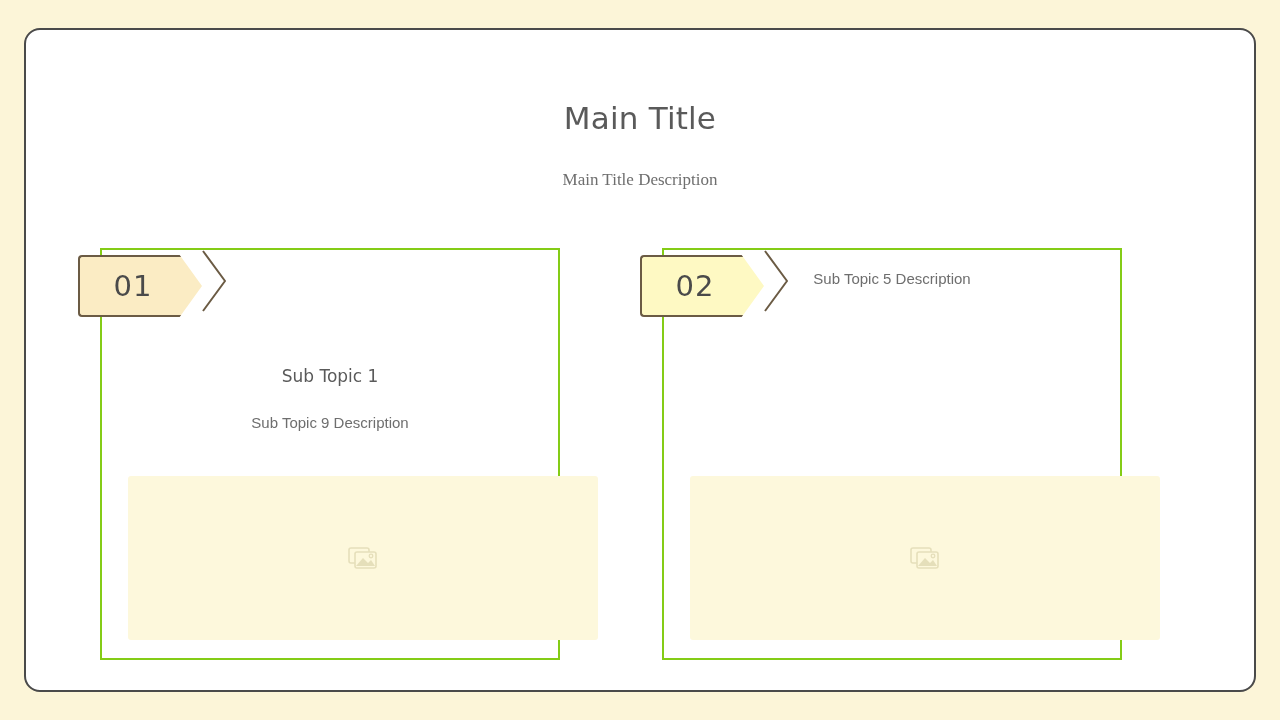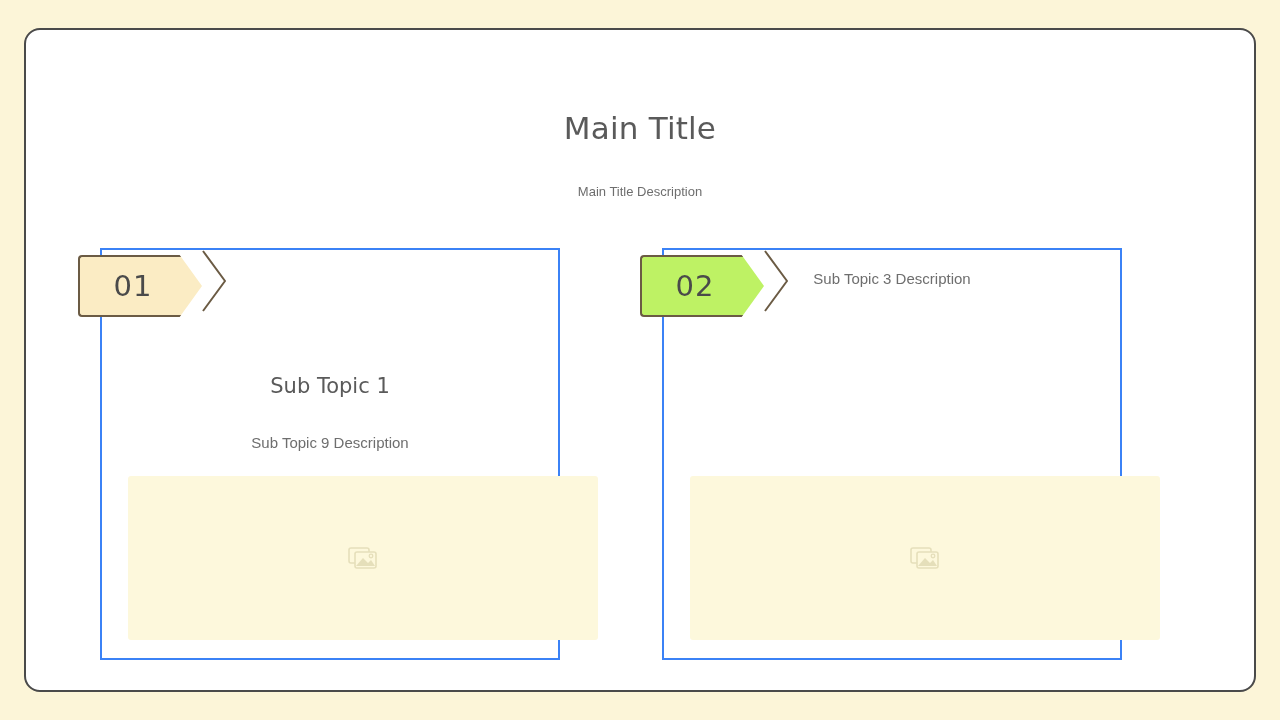--- a/index.html
+++ b/index.html
@@ -29,53 +29,53 @@
 
   
   .slide-header {
     position: absolute;
     left: 0;
     top: 0;
     width: 100%;
     text-align: center;
   }
   .main-title {
-    margin: 16px;
+    margin: 6px;
     padding-top: 64px;
     font-size: 31px;
     font-weight: 400;
     letter-spacing: 0.2px;
     color: #5a5a5a;
     font-family: "DejaVu Sans", sans-serif;
   }
   .main-desc {
     margin: 12px;
     padding-top: 22px;
-    font-size: 13px;
+    font-size: 17px;
     font-weight: 400;
     color: #6e6e6e;
-    font-family: Liberation Sans, sans-serif;
+    font-family: Liberation Serif, serif;
   }
 
   
   .cards-area {
     position: absolute;
     left: 0;
     top: 0;
     width: 100%;
     height: 100%;
   }
   .card {
     position: absolute;
     top: 218px;
     width: 460px;
     height: 412px;
     box-sizing: border-box;
     background: #ffffff;
-    border: 2px solid #3b82f6;
+    border: 2px solid #84cc16;
   }
   .card-1 { left: 74px; }
   .card-2 { left: 636px; }
 
   
   .ribbon {
     position: absolute;
     left: -24px;
     top: 5px;
     width: 124px;
@@ -84,21 +84,21 @@
     align-items: center;
     justify-content: center;
     box-sizing: border-box;
     border: 2px solid #6b5b44;
     border-right: none;
     border-radius: 4px 0 0 4px;
     clip-path: polygon(0% 0%, 82% 0%, 100% 50%, 82% 100%, 0% 100%);
     z-index: 3;
   }
   .ribbon-1 { background: #fbecc4; }
-  .ribbon-2 { background: #bef264; }
+  .ribbon-2 { background: #fef9c3; }
   .ribbon-num {
     font-size: 29px;
     font-weight: 400;
     color: #4a4a4a;
     letter-spacing: 1px;
     margin-right: 16px;
     font-family: "DejaVu Sans", sans-serif;
   }
   
   .ribbon-notch {
@@ -113,23 +113,23 @@
 
   .card-body {
     position: absolute;
     left: 0;
     top: 0;
     width: 100%;
     height: 100%;
     text-align: center;
   }
   .sub-title {
-    margin: 16px;
+    margin: 8px;
     padding-top: 108px;
-    font-size: 21px;
+    font-size: 17px;
     font-weight: 400;
     color: #5a5a5a;
     font-family: "DejaVu Sans", sans-serif;
   }
   .sub-desc {
     margin: 0;
     padding-top: 20px;
     font-size: 15px;
     font-weight: 400;
     color: #6e6e6e;
@@ -195,21 +195,21 @@
     <div class="card card-2">
 
       <div class="ribbon ribbon-2">
         <span class="ribbon-num">02</span>
       </div>
       <svg class="ribbon-notch" viewBox="0 0 124 62">
         <polyline points="101,1 123,31 101,61" fill="none" stroke="#6b5b44" stroke-width="2"></polyline>
       </svg>
 
       <div class="card-body">
-        <p class="sub-desc">Sub Topic 3 Description</p>
+        <p class="sub-desc">Sub Topic 5 Description</p>
       </div>
 
       <div class="img-placeholder">
         <span class="img-icon">
           <svg width="30" height="26" viewBox="0 0 30 26">
             <rect x="1" y="3" width="20" height="15" rx="2" fill="none" stroke="#cfc79a" stroke-width="1.6"></rect>
             <rect x="7" y="7" width="21" height="16" rx="2" fill="#fdf8dc" stroke="#cfc79a" stroke-width="1.6"></rect>
             <path d="M8 21 L15 13 L20 18 L23 15 L27 21 Z" fill="#cfc79a"></path>
             <circle cx="23" cy="11" r="1.8" fill="none" stroke="#cfc79a" stroke-width="1.3"></circle>
           </svg>

